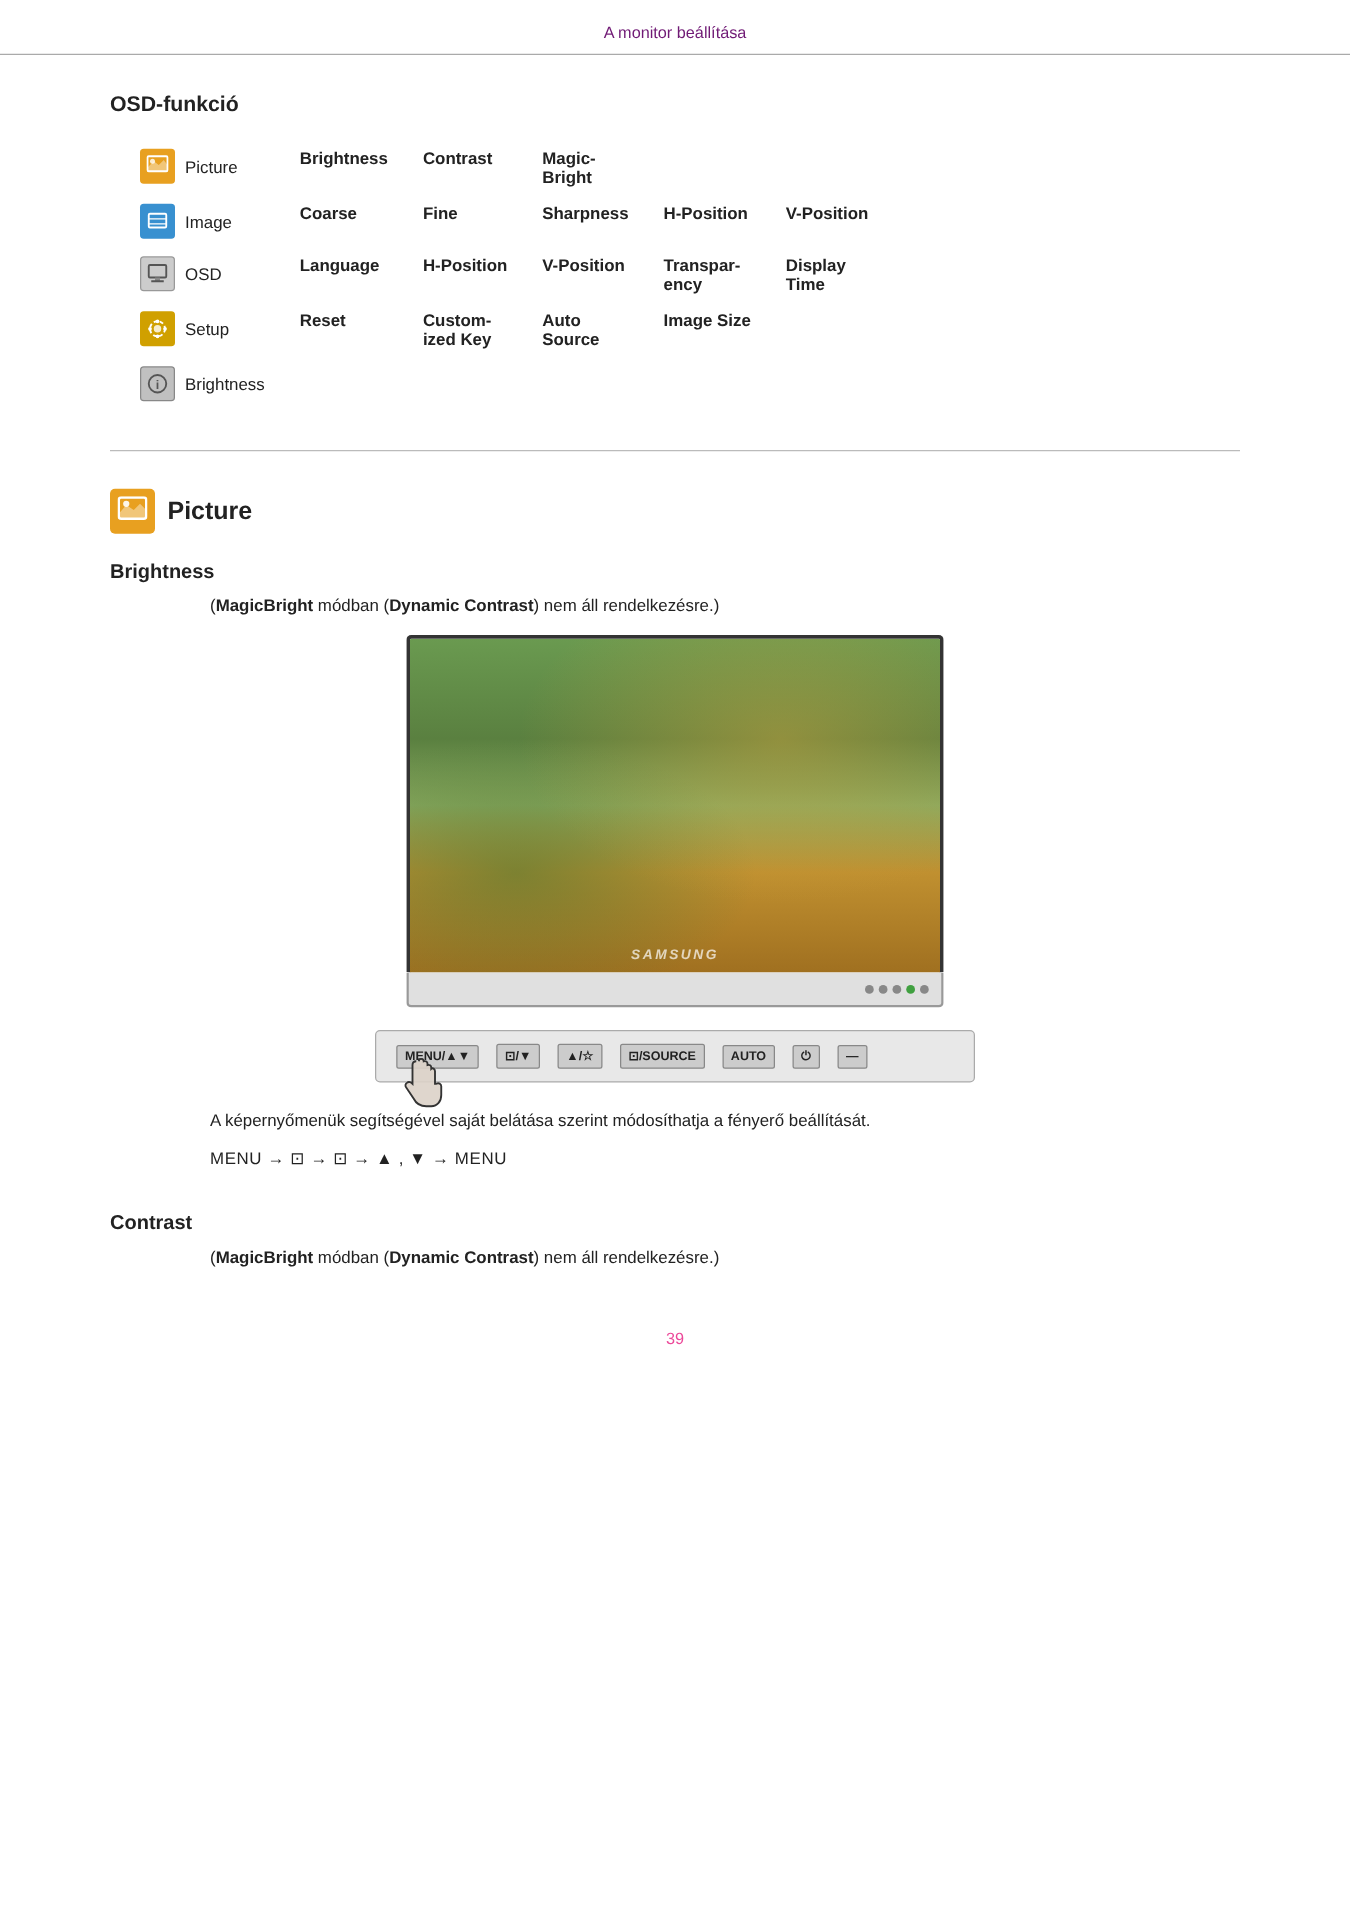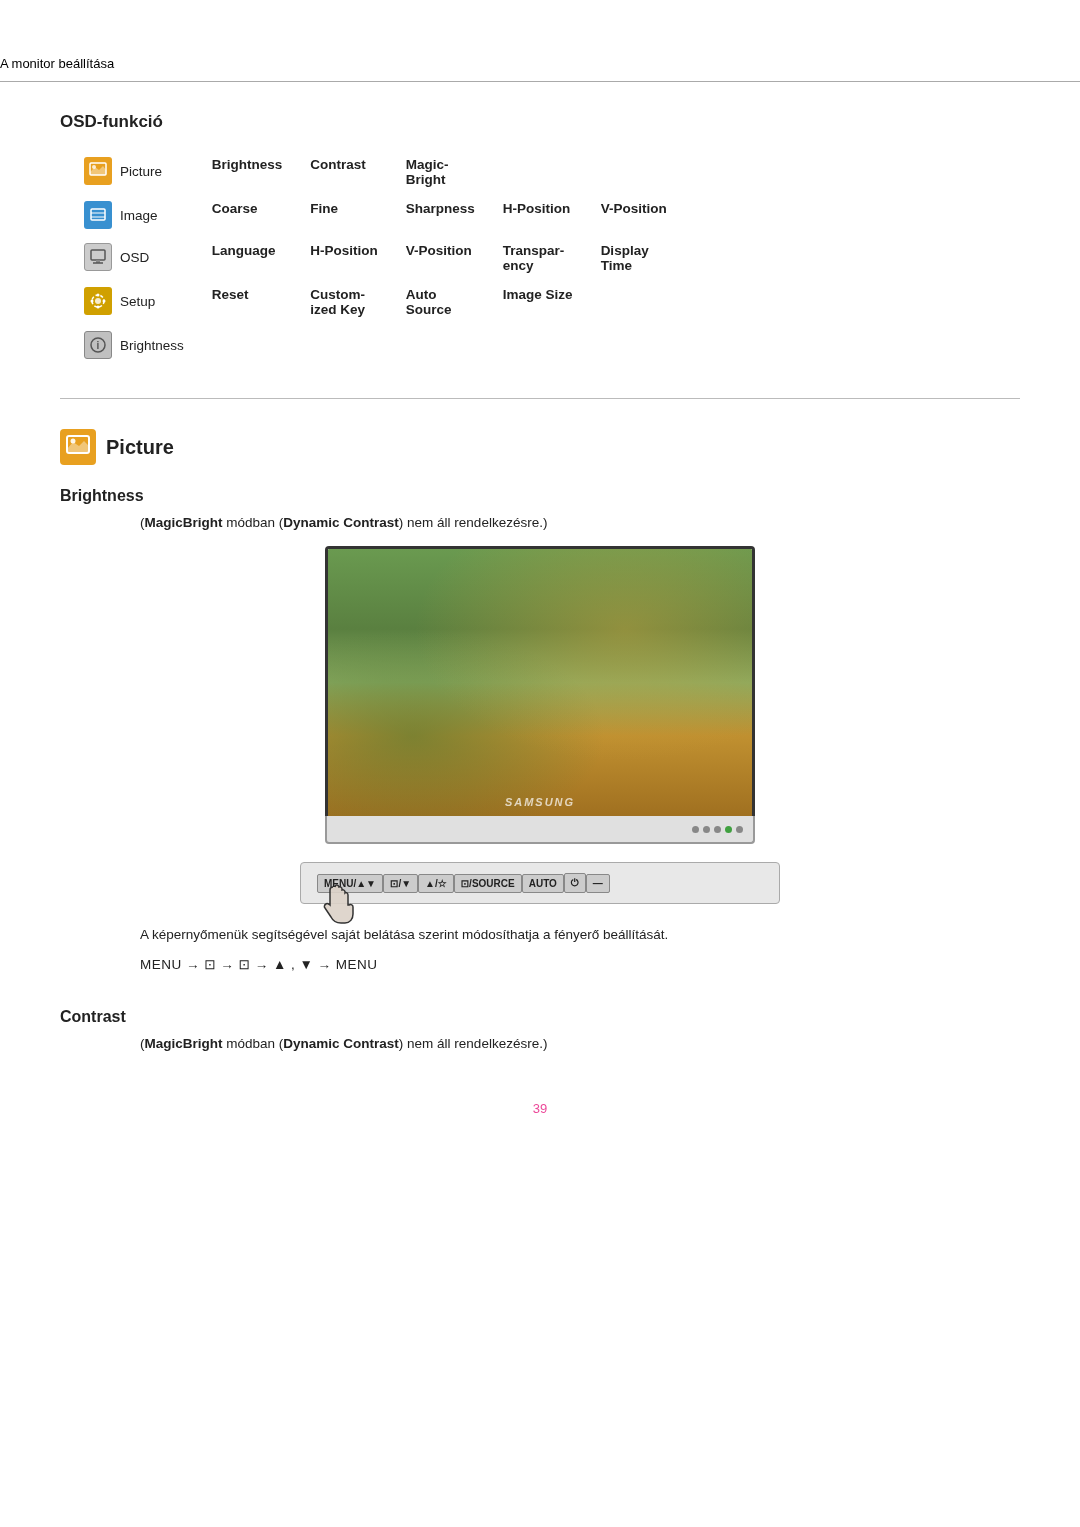--- a/index.html
+++ b/index.html
@@ -7,31 +7,30 @@
       background: #fff;
       font-family: Arial, sans-serif;
       font-size: 14px;
       color: #222;
       width: 1080px;
       min-height: 1527px;
       position: relative;
     }
 
     .page-header {
-      text-align: left;
+      text-align: center;
       padding: 18px 0 10px 0;
       border-bottom: 1.5px solid #aaa;
       margin-bottom: 30px;
       font-size: 13px;
-      color: #000000;
-      margin-top: 38px;
+      color: #701a75;
     }
 
     .page-content {
-      padding: 0 60px;
+      padding: 0 88px;
     }
 
     .section-title {
       font-size: 17px;
       font-weight: bold;
       margin-bottom: 18px;
     }
 
     
     .osd-table {
@@ -165,20 +164,21 @@
       margin: 14px auto 20px auto;
       width: 480px;
     }
     .control-panel {
       background: #e8e8e8;
       border: 1.5px solid #aaa;
       border-radius: 4px;
       padding: 10px 16px;
       display: flex;
       align-items: center;
+      gap: 14px;
       font-size: 11px;
       font-weight: bold;
       position: relative;
     }
     .control-btn {
       background: #ccc;
       border: 1px solid #888;
       border-radius: 2px;
       padding: 3px 6px;
       font-size: 10px;

